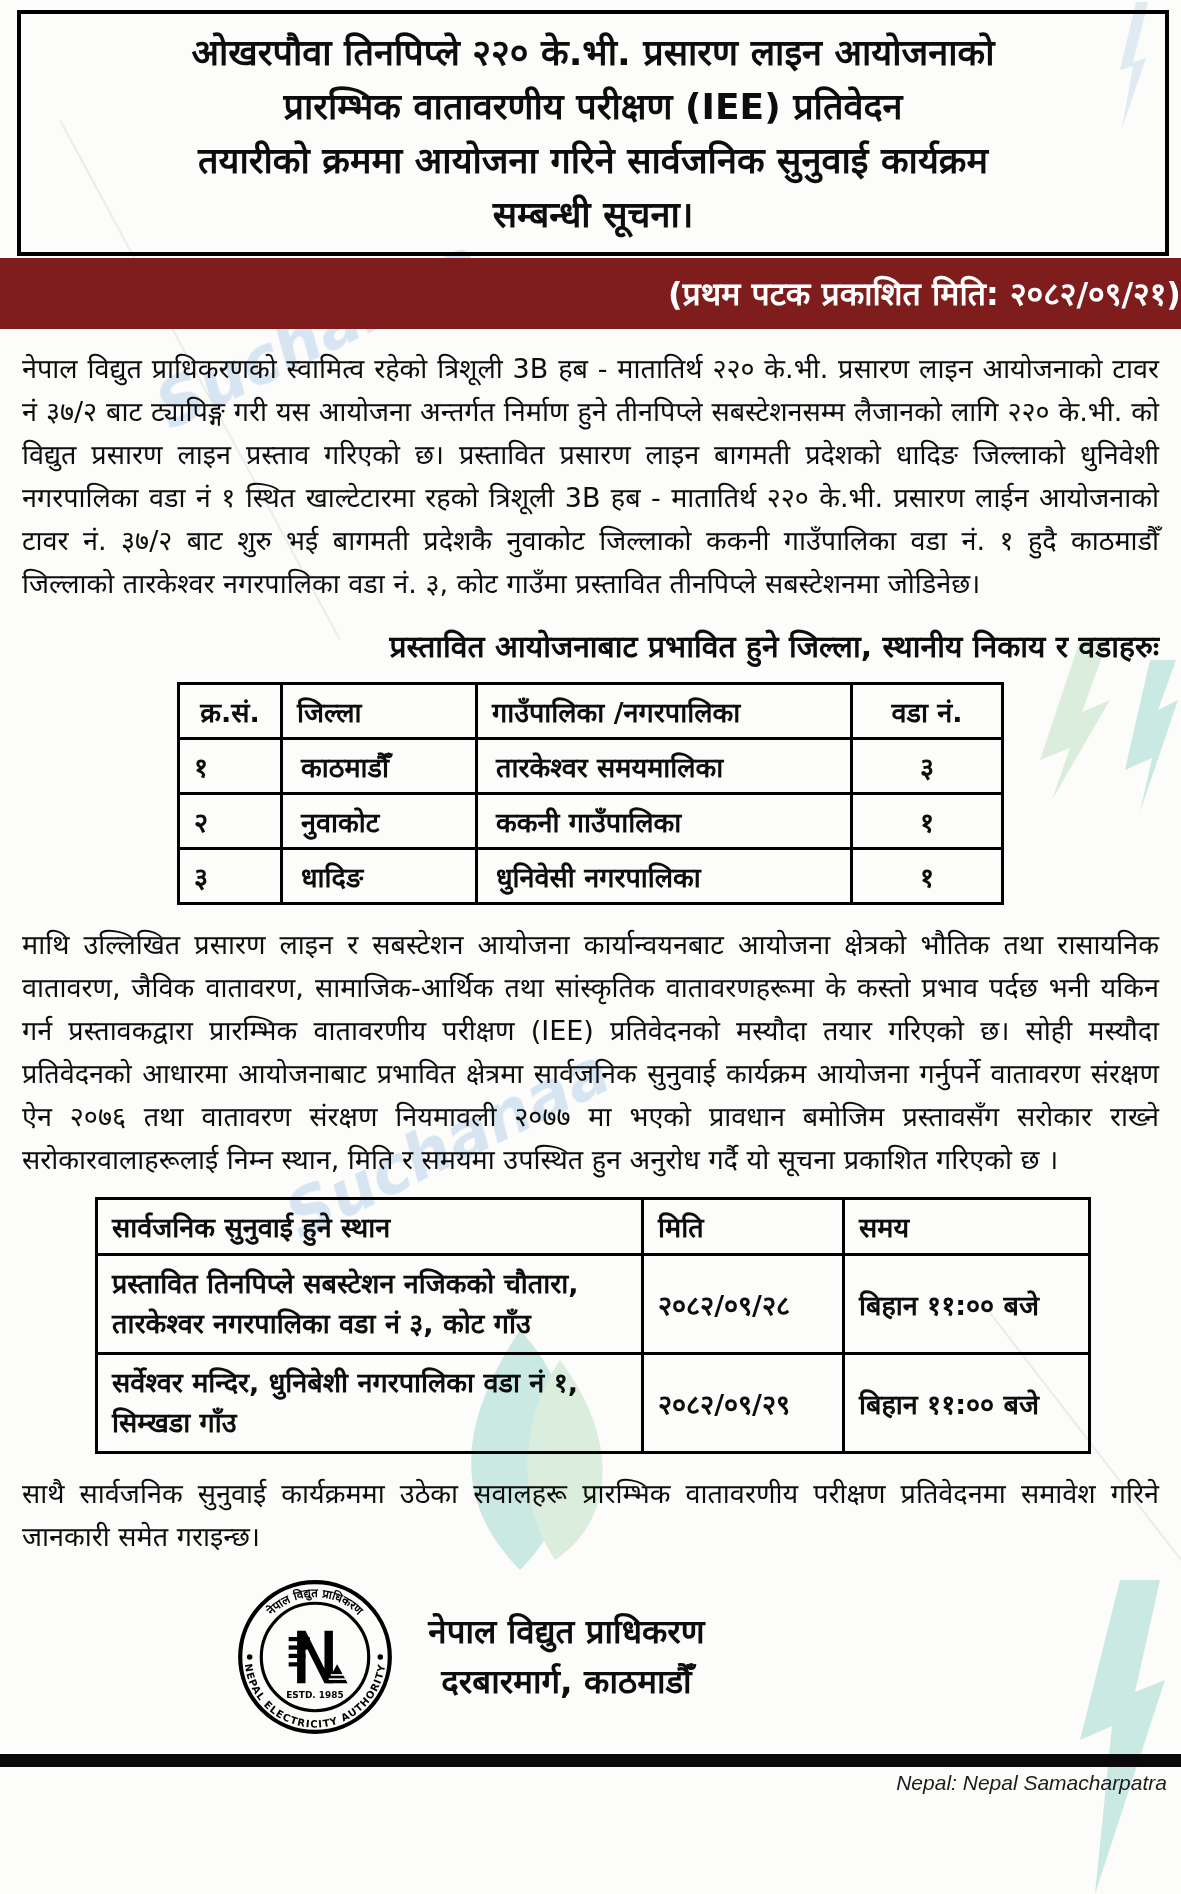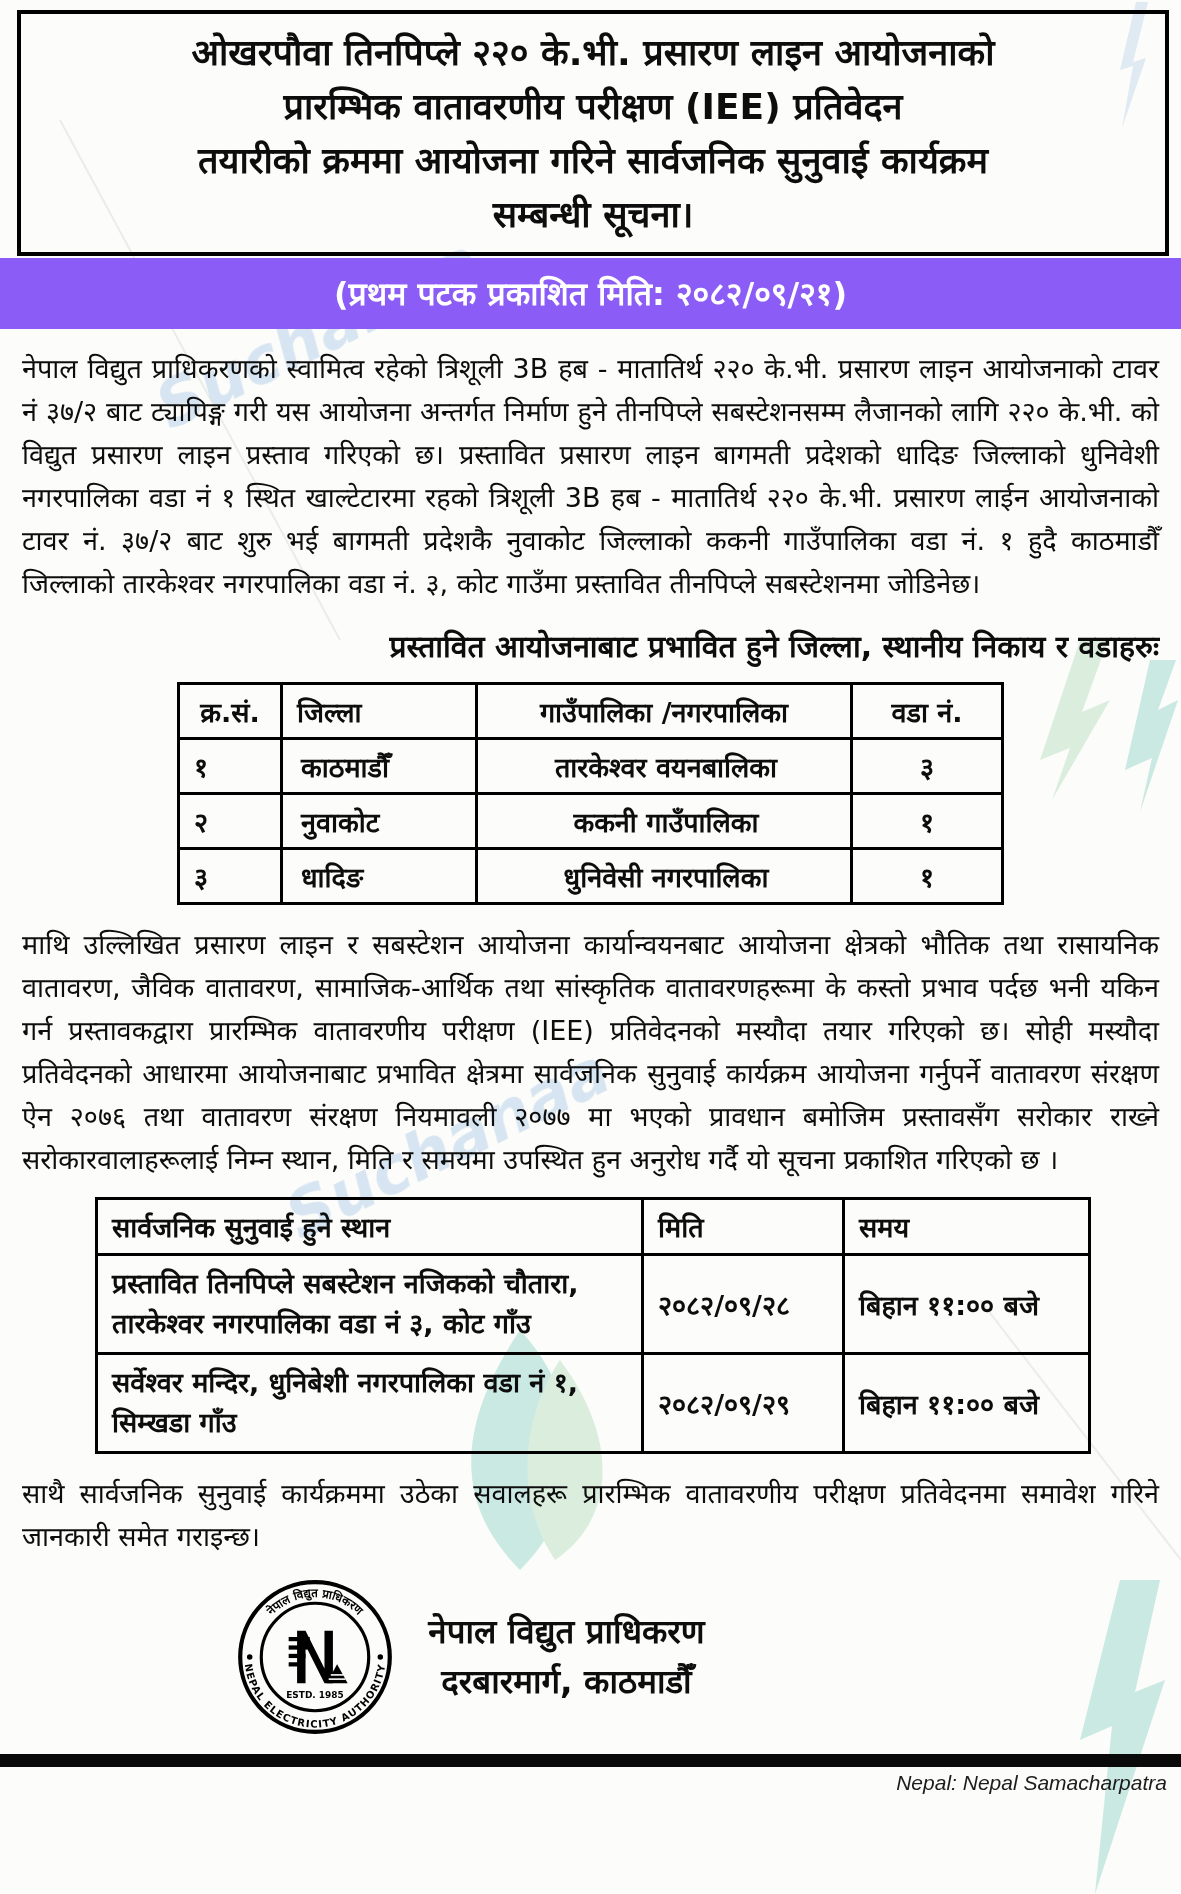--- a/index.html
+++ b/index.html
@@ -19,23 +19,23 @@
   .title-box {
     margin:10px 12px 0 17px;
     border:4px solid #000;
     padding:12px 26px 10px 26px;
     text-align:center;
   }
   .title-line { font-size:36px; font-weight:bold; line-height:54px; }
 
   .date-bar {
     margin-top:2px;
-    background:#8b5cf6;
+    background:#7f1d1d;
     color:#ffffff;
-    text-align:center;
+    text-align:right;
     font-size:32px; font-weight:bold;
     padding:13px 0 15px 0;
   }
 
   .para {
     margin:18px 22px 0 22px;
     font-size:27px;
     line-height:43px;
     text-align:justify;
     font-weight:500;
@@ -48,21 +48,21 @@
     text-align:right;
   }
 
   table { border-collapse:collapse; }
   th, td { border:3px solid #000; font-size:27px; font-weight:bold; vertical-align:middle; }
 
   .t1 { margin:16px auto 0 auto; }
   .t1 th, .t1 td { padding:7px 14px; height:38px; }
   .t1 .c-num { width:72px; }
   .t1 .c-dist { width:160px; text-align:left; }
-  .t1 .c-muni { width:340px; text-align:center; }
+  .t1 .c-muni { width:340px; text-align:left; }
   .t1 .c-ward { width:120px; text-align:center; }
   .t1 td.c-dist, .t1 td.c-muni { padding-left:18px; }
 
   .t2 { margin:16px 0 0 95px; }
   .t2 th, .t2 td { padding:8px 14px; text-align:left; }
   .t2 .c-place { width:515px; }
   .t2 .c-date  { width:170px; }
   .t2 .c-time  { width:215px; }
   .t2 td.c-place { line-height:40px; }
 
@@ -140,21 +140,21 @@
           <th class="c-num">क्र.सं.</th>
           <th class="c-dist">जिल्ला</th>
           <th class="c-muni">गाउँपालिका /नगरपालिका</th>
           <th class="c-ward">वडा नं.</th>
         </tr>
       </thead>
       <tbody>
         <tr>
           <td class="c-num">१</td>
           <td class="c-dist">काठमाडौँ</td>
-          <td class="c-muni">तारकेश्वर वयनबालिका</td>
+          <td class="c-muni">तारकेश्वर समयमालिका</td>
           <td class="c-ward">३</td>
         </tr>
         <tr>
           <td class="c-num">२</td>
           <td class="c-dist">नुवाकोट</td>
           <td class="c-muni">ककनी गाउँपालिका</td>
           <td class="c-ward">१</td>
         </tr>
         <tr>
           <td class="c-num">३</td>

